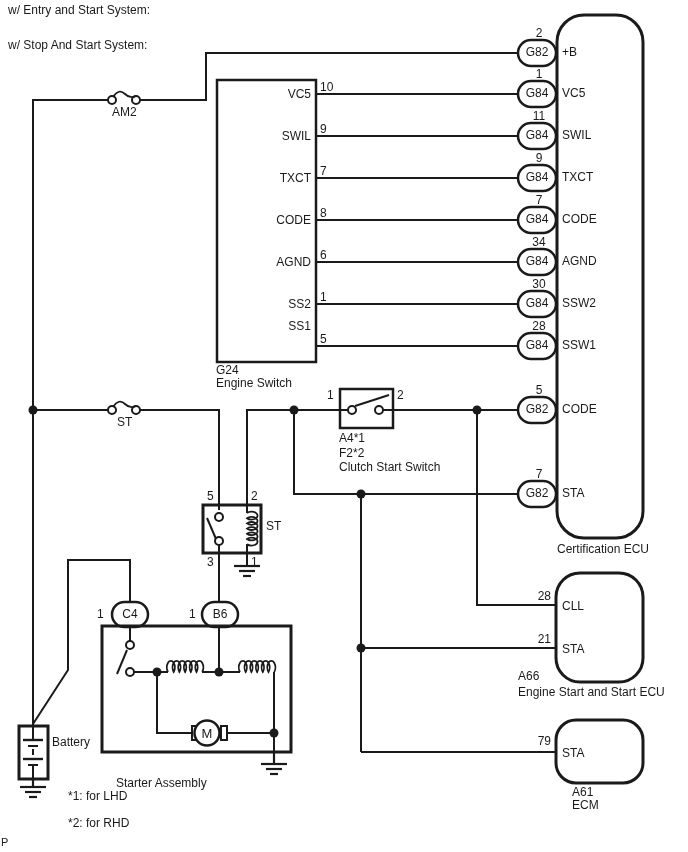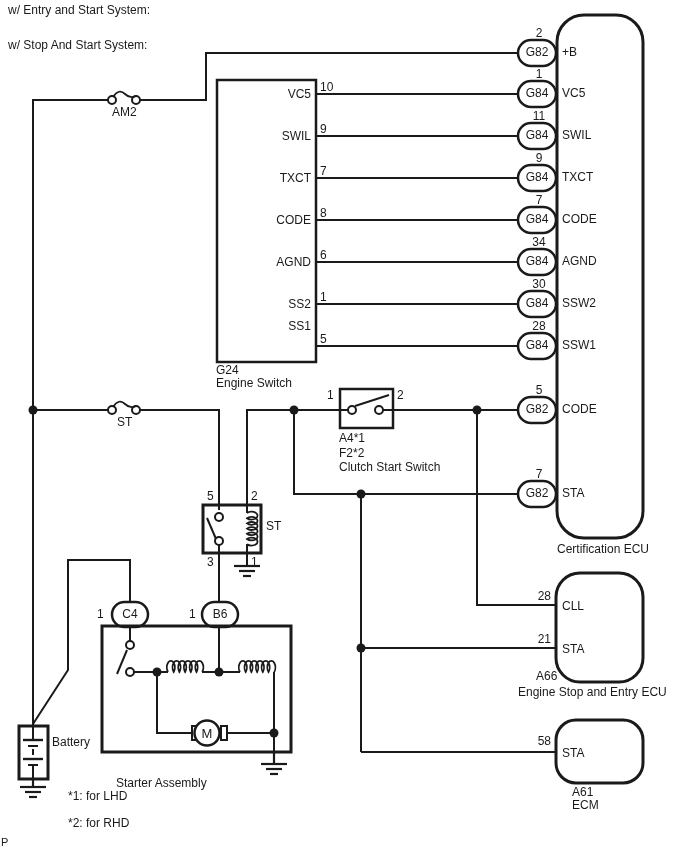--- a/index.html
+++ b/index.html
@@ -248,24 +248,24 @@
   <span class="lbl" style="left:189px;top:608px">1</span>
   <span class="lbl c" style="left:220px;top:608px">B6</span>
 
   <span class="lbl" style="left:116px;top:777px">Starter Assembly</span>
   <span class="lbl" style="left:52px;top:736px">Battery</span>
 
   <span class="lbl r" style="left:551px;top:590px">28</span>
   <span class="lbl" style="left:562px;top:600px">CLL</span>
   <span class="lbl r" style="left:551px;top:633px">21</span>
   <span class="lbl" style="left:562px;top:643px">STA</span>
-  <span class="lbl" style="left:536px;top:670px">A66</span>
-  <span class="lbl" style="left:518px;top:686px">Engine Stop and Entry ECU</span>
-
-  <span class="lbl r" style="left:551px;top:735px">58</span>
+  <span class="lbl" style="left:518px;top:670px">A66</span>
+  <span class="lbl" style="left:518px;top:686px">Engine Start and Start ECU</span>
+
+  <span class="lbl r" style="left:551px;top:735px">79</span>
   <span class="lbl" style="left:562px;top:747px">STA</span>
   <span class="lbl" style="left:572px;top:786px">A61</span>
   <span class="lbl" style="left:572px;top:799px">ECM</span>
 
   <span class="lbl" style="left:68px;top:790px">*1: for LHD</span>
   <span class="lbl" style="left:68px;top:817px">*2: for RHD</span>
   <span class="lbl sm" style="left:1px;top:836px">P</span>
 
 </div>
 

